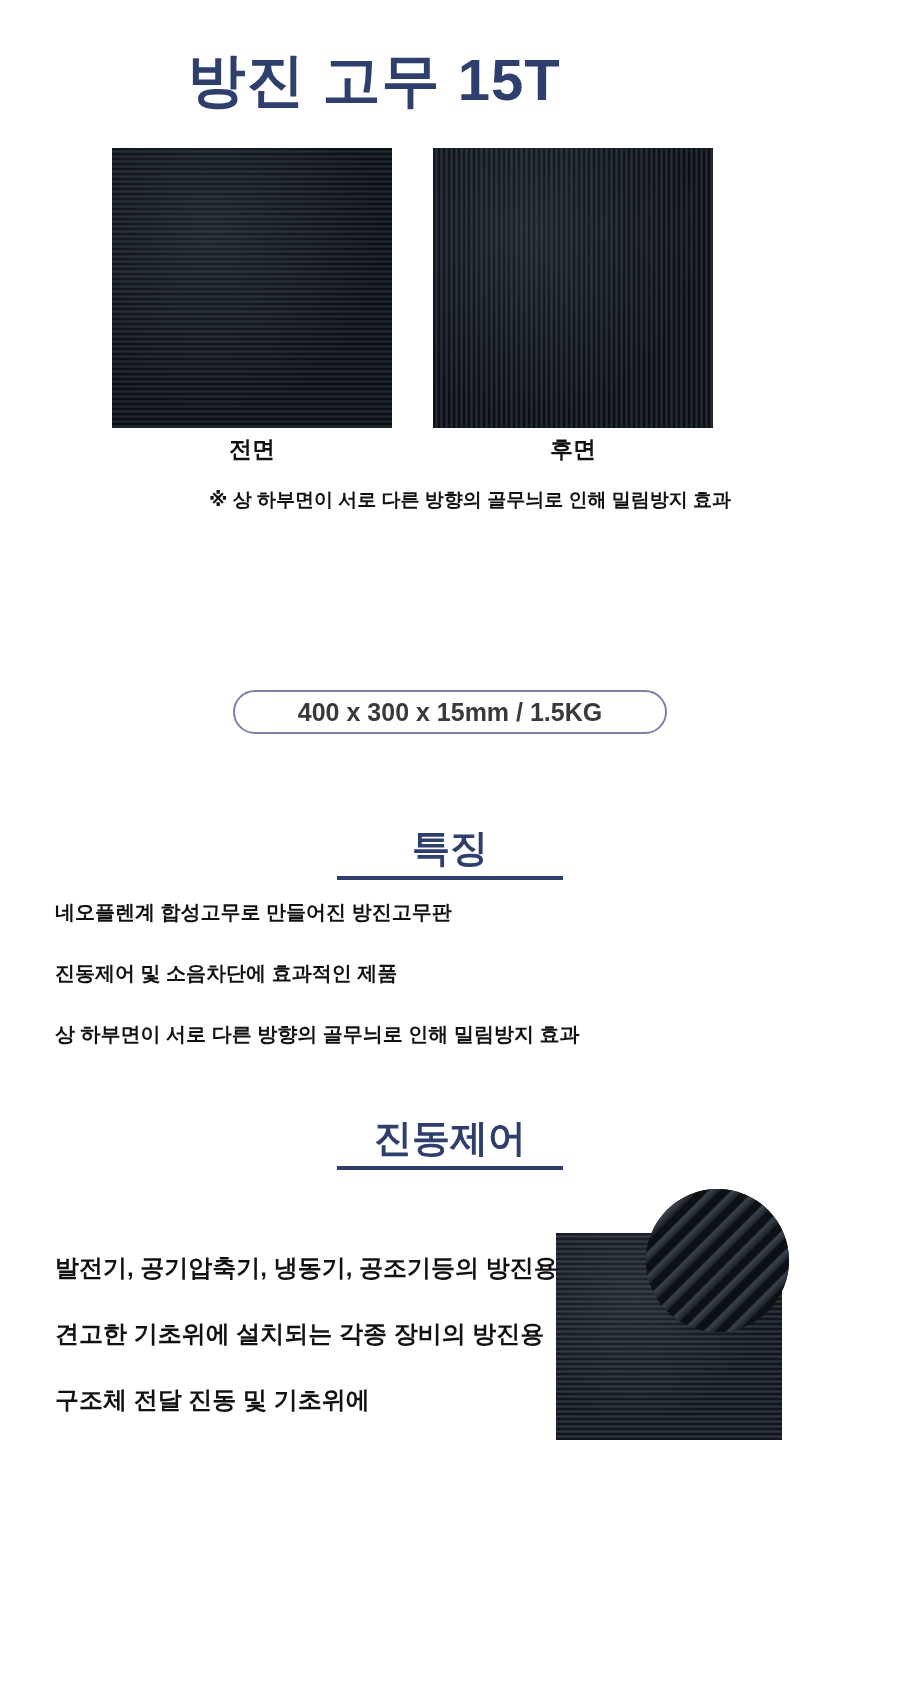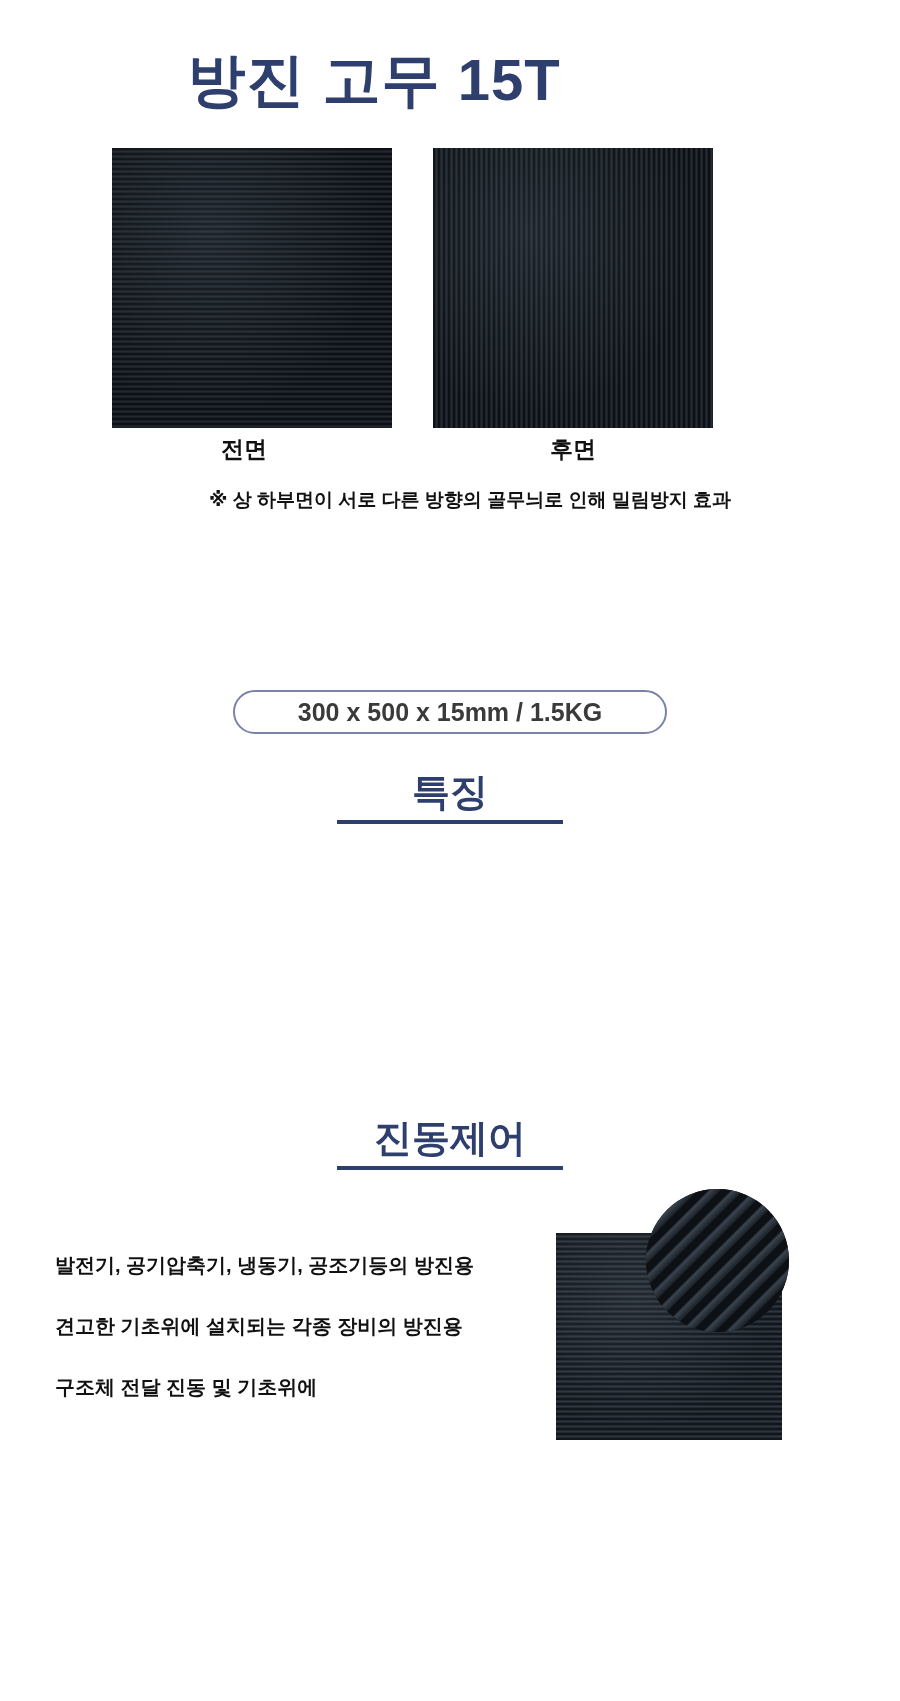--- a/index.html
+++ b/index.html
@@ -89,21 +89,21 @@
 
   .photo-caption {
     position: absolute;
     top: 434px;
     width: 280px;
     text-align: center;
     font-size: 23px;
     font-weight: bold;
     color: #111;
   }
-  .photo-caption.front { left: 104px; }
+  .photo-caption.front { left: 112px; }
   .photo-caption.back  { left: 433px; }
 
   .note-line {
     position: absolute;
     top: 487px;
     left: 0;
     width: 900px;
     text-align: center;
     font-size: 19px;
     font-weight: bold;
@@ -126,21 +126,21 @@
     line-height: 1.1;
   }
   .section-head .rule {
     display: block;
     width: 226px;
     height: 4px;
     background: #2e3f6e;
     margin: 6px auto 0 auto;
   }
   .head-spec { top: 578px; }
-  .head-feature { top: 772px; }
+  .head-feature { top: 828px; }
   .head-usage { top: 1118px; }
 
   
   .spec-pill {
     position: absolute;
     top: 690px;
     left: 233px;
     width: 434px;
     height: 44px;
     border: 2px solid #7b82a8;
@@ -171,21 +171,21 @@
   }
 
   
   .usage-list {
     position: absolute;
     top: 1253px;
     left: 55px;
     width: 560px;
   }
   .usage-list .row {
-    font-size: 20px;
+    font-size: 24px;
     font-weight: bold;
     color: #111;
     margin-bottom: 36px;
     line-height: 1.25;
   }
 
   
   .usage-photo {
     position: absolute;
     top: 1233px;
@@ -245,27 +245,32 @@
       <div class="sheen"></div>
     </div>
   </div>
 
   <div class="photo-caption front">전면</div>
   <div class="photo-caption back">후면</div>
 
   <div class="note-line">※ 상 하부면이 서로 다른 방향의 골무늬로 인해 밀림방지 효과</div>
 
 
-  <div class="spec-pill">300 x 500 x 15mm / 1.5KG</div>
+  <div class="spec-pill">400 x 300 x 15mm / 1.5KG</div>
 
   <div class="section-head head-feature">
     <span class="label">특징</span>
     <span class="rule"></span>
   </div>
 
+  <div class="feature-list">
+    <div class="row">네오플렌계 합성고무로 만들어진 방진고무판</div>
+    <div class="row">진동제어 및 소음차단에 효과적인 제품</div>
+    <div class="row">상 하부면이 서로 다른 방향의 골무늬로 인해 밀림방지 효과</div>
+  </div>
 
   <div class="section-head head-usage">
     <span class="label">진동제어</span>
     <span class="rule"></span>
   </div>
 
   <div class="usage-photo">
     <div class="ribs-h"></div>
     <div class="sheen"></div>
   </div>

